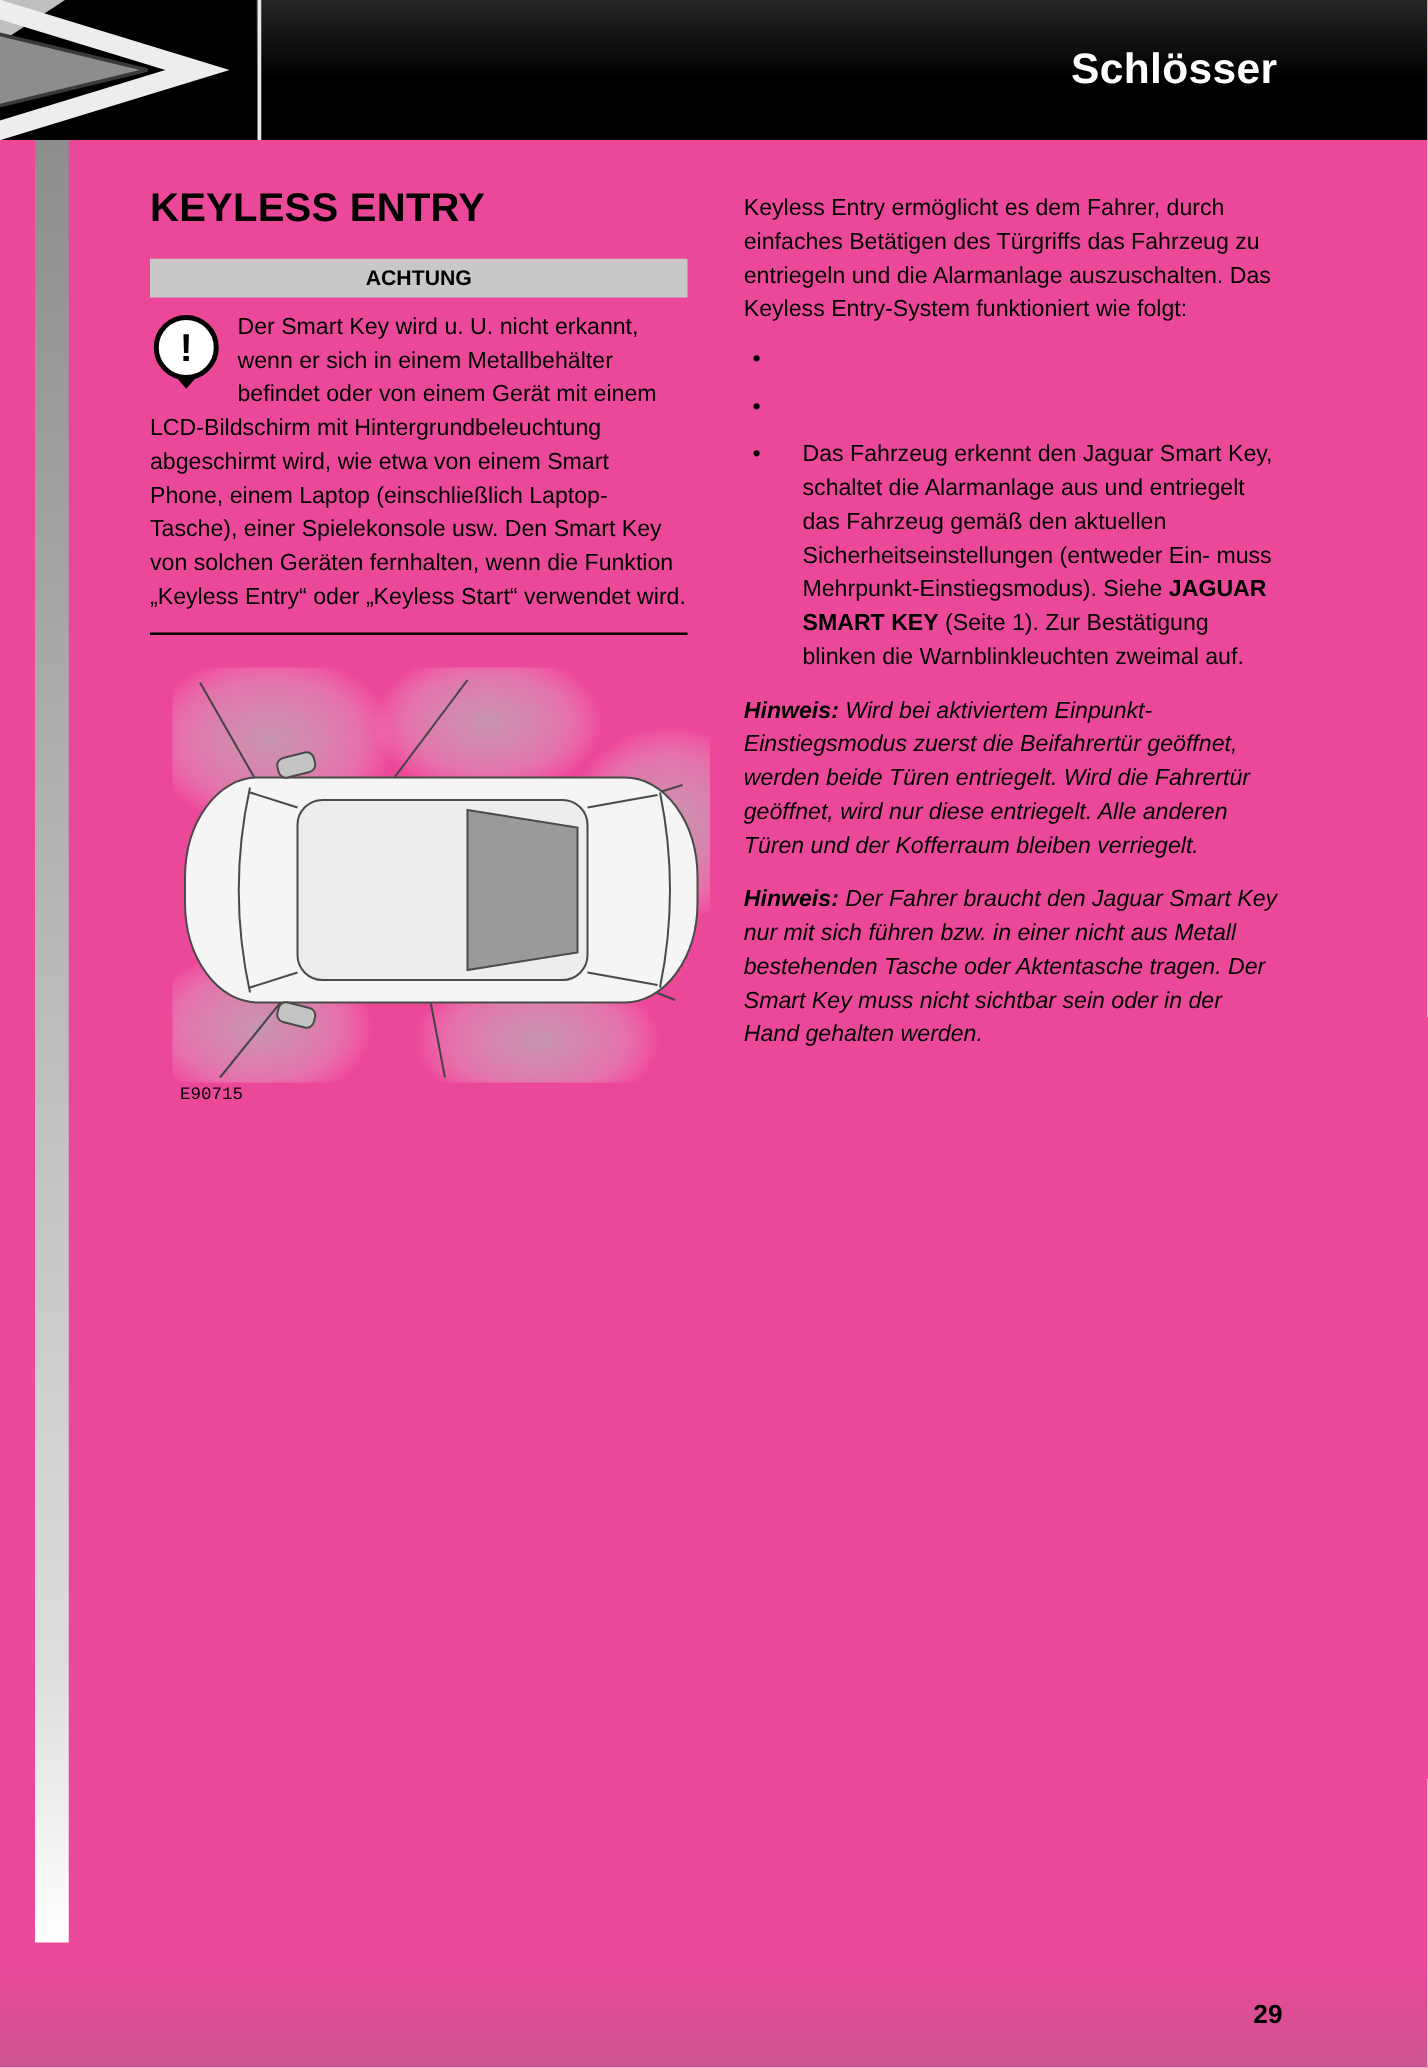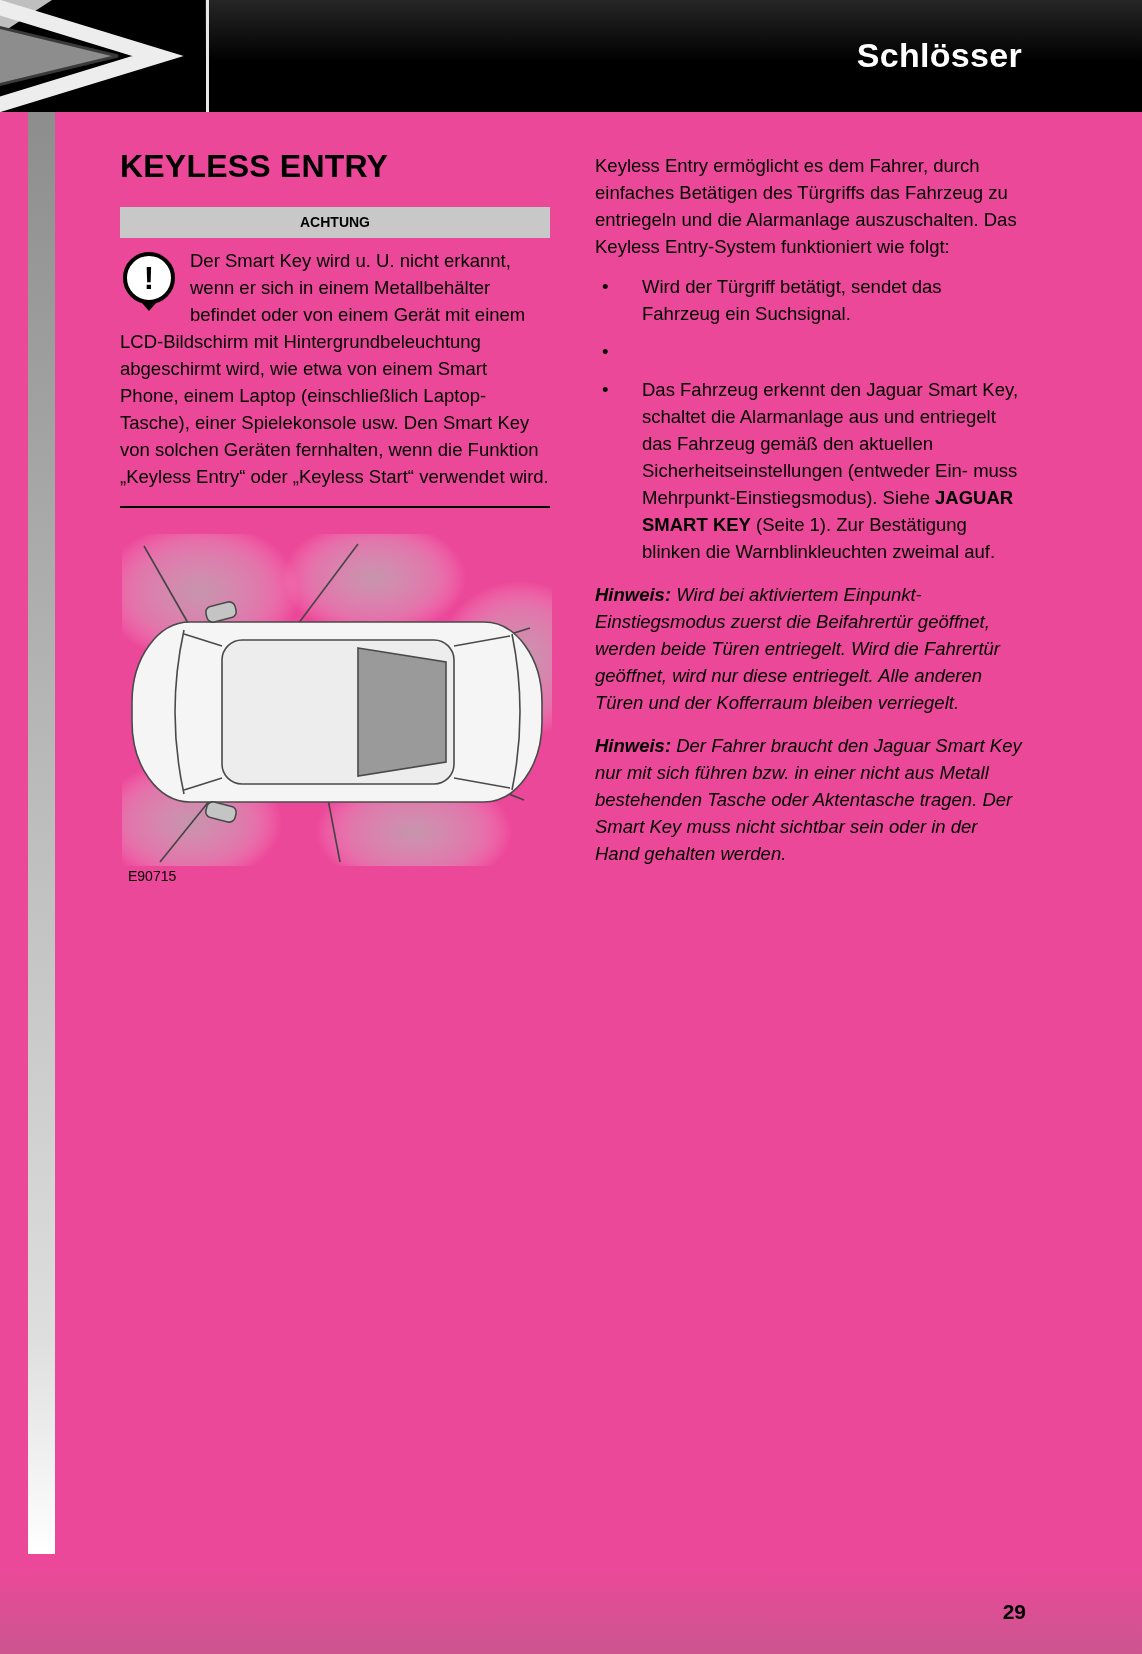--- a/index.html
+++ b/index.html
@@ -62,21 +62,21 @@
     letter-spacing: 0.2px;
   }
 
   .warn-bar {
     margin-top: 22px;
     height: 31px;
     line-height: 31px;
     background: #c8c8c8;
     text-align: center;
     font-weight: 700;
-    font-size: 14px;
+    font-size: 17px;
   }
 
   .body-text {
     font-size: 18.5px;
     line-height: 27px;
   }
 
   .warn-text { margin: 9px 0 0 0; }
 
   .warn-icon {
@@ -171,21 +171,21 @@
       <p class="body-text warn-text">
         <span class="warn-icon">
           <span class="warn-glyph">!</span>
           <span class="warn-tail"></span>
         </span>
         <span>Der Smart Key wird u. U. nicht erkannt, wenn er sich in einem Metallbehälter befindet oder von einem Gerät mit einem LCD-Bildschirm mit Hintergrundbeleuchtung abgeschirmt wird, wie etwa von einem Smart Phone, einem Laptop (einschließlich Laptop-Tasche), einer Spielekonsole usw. Den Smart Key von solchen Geräten fernhalten, wenn die Funktion „Keyless Entry“ oder „Keyless Start“ verwendet wird.</span>
       </p>
 
       <hr class="rule">
 
-      <figure class="car-figure" style="margin-left:2px; margin-right:0;">
+      <figure class="car-figure" style="margin-left:18px; margin-right:0;font-family:Liberation Mono, monospace;">
         <svg class="car-svg" viewBox="0 0 430 332">
           <defs>
             <radialGradient id="blob">
               <stop offset="0%" stop-color="#b5b5b5" stop-opacity="0.7"></stop>
               <stop offset="65%" stop-color="#cccccc" stop-opacity="0.35"></stop>
               <stop offset="100%" stop-color="#ffffff" stop-opacity="0"></stop>
             </radialGradient>
           </defs>
           <g>
             <ellipse cx="78" cy="58" rx="100" ry="70" fill="url(#blob)"></ellipse>
@@ -219,21 +219,20 @@
         <figcaption class="figure-label">E90715</figcaption>
       </figure>
     </section>
 
     <section class="col col-right body-text">
       <p class="intro">Keyless Entry ermöglicht es dem Fahrer, durch einfaches Betätigen des Türgriffs das Fahrzeug zu entriegeln und die Alarmanlage auszuschalten. Das Keyless Entry-System funktioniert wie folgt:</p>
 
       <ul class="bullets">
         <li>
           <span class="marker">•</span>
-          <span class="li-text"><span>Wird der Türgriff betätigt, sendet das Fahrzeug ein Suchsignal.</span><b></b><span></span></span>
         </li>
         <li>
           <span class="marker">•</span>
         </li>
         <li>
           <span class="marker">•</span>
           <span class="li-text"><span>Das Fahrzeug erkennt den Jaguar Smart Key, schaltet die Alarmanlage aus und entriegelt das Fahrzeug gemäß den aktuellen Sicherheitseinstellungen (entweder Ein- muss Mehrpunkt-Einstiegsmodus). Siehe </span><b>JAGUAR SMART KEY</b><span> (Seite 1). Zur Bestätigung blinken die Warnblinkleuchten zweimal auf.</span></span>
         </li>
       </ul>
 

